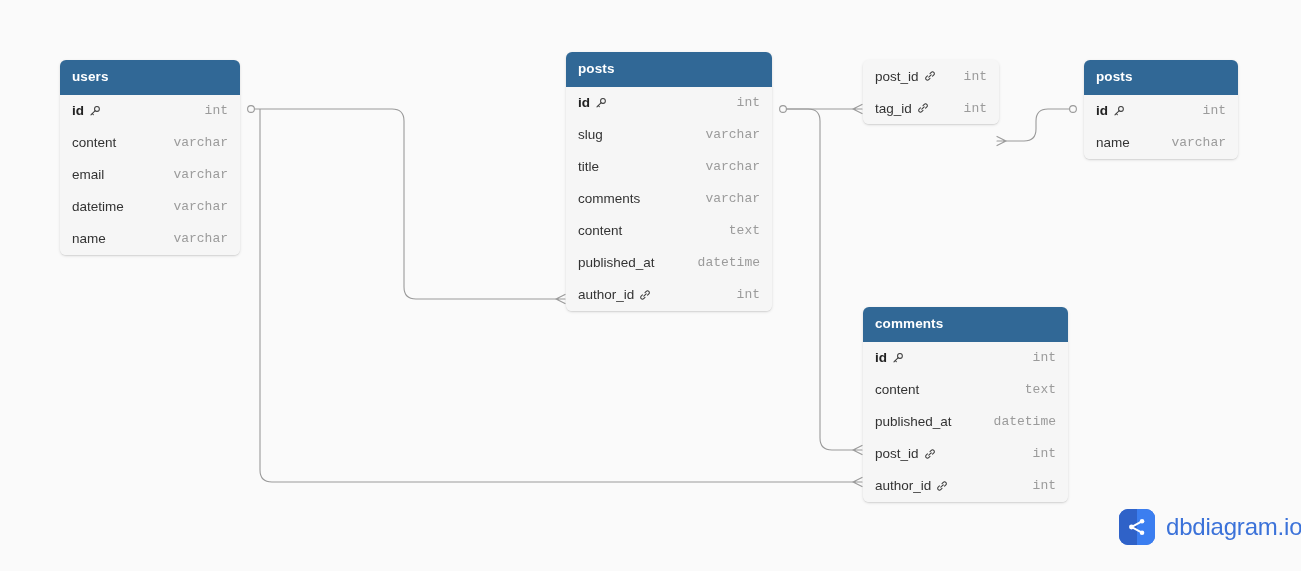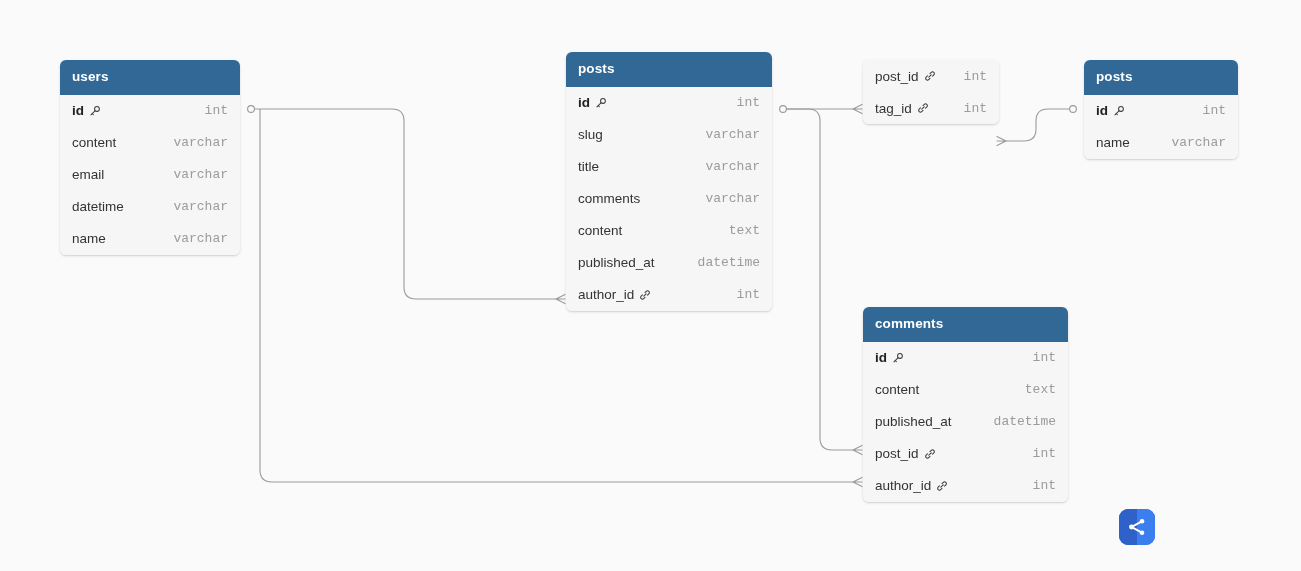--- a/index.html
+++ b/index.html
@@ -369,15 +369,16 @@
       <div class="half-l"></div>
       <div class="half-r"></div>
       <svg width="22" height="22" viewBox="0 0 24 24" fill="none" stroke="#ffffff" stroke-width="2.1" stroke-linecap="round" stroke-linejoin="round">
         <circle cx="17.5" cy="5.8" r="2.5" fill="#ffffff" stroke="none"></circle>
         <circle cx="17.5" cy="18.2" r="2.5" fill="#ffffff" stroke="none"></circle>
         <circle cx="6" cy="12" r="2.7" fill="#ffffff" stroke="none"></circle>
         <line x1="8.3" y1="10.7" x2="15.3" y2="7"></line>
         <line x1="8.3" y1="13.3" x2="15.3" y2="17"></line>
       </svg>
     </div>
+    <div id="brand-text">dbdiagram.io</div>
   </div>
 
 </div>
 
 </body></html>

